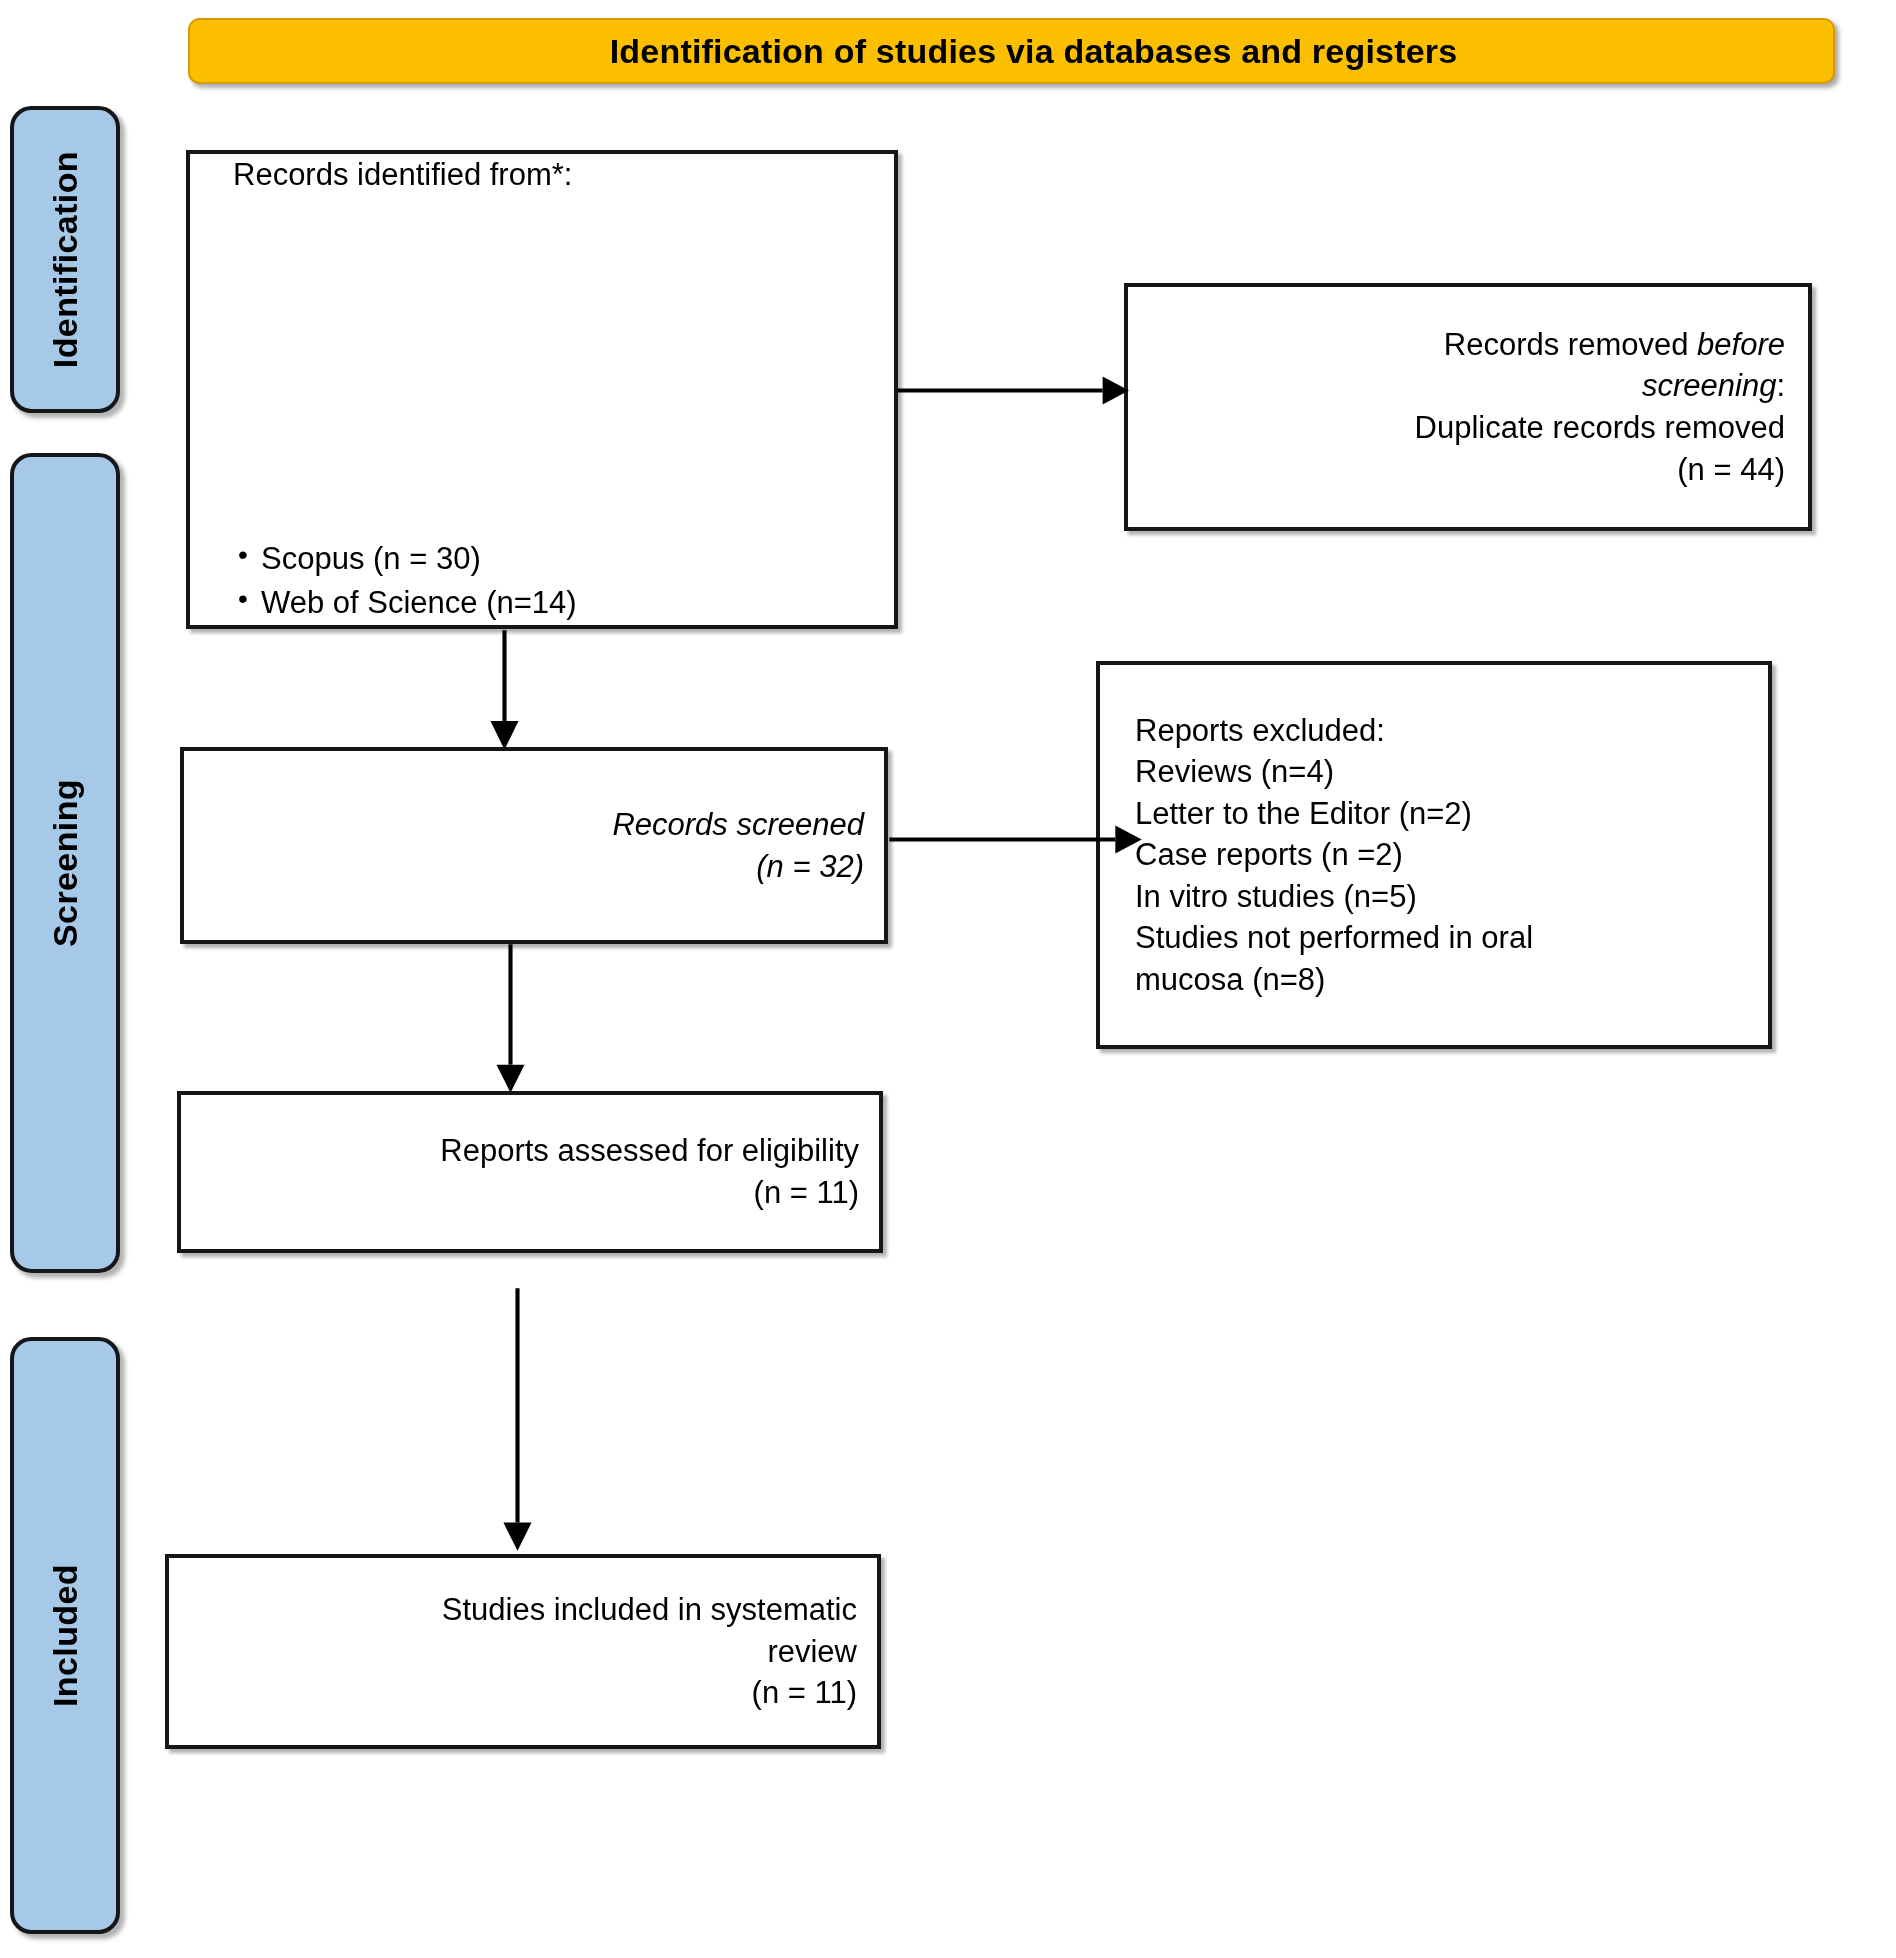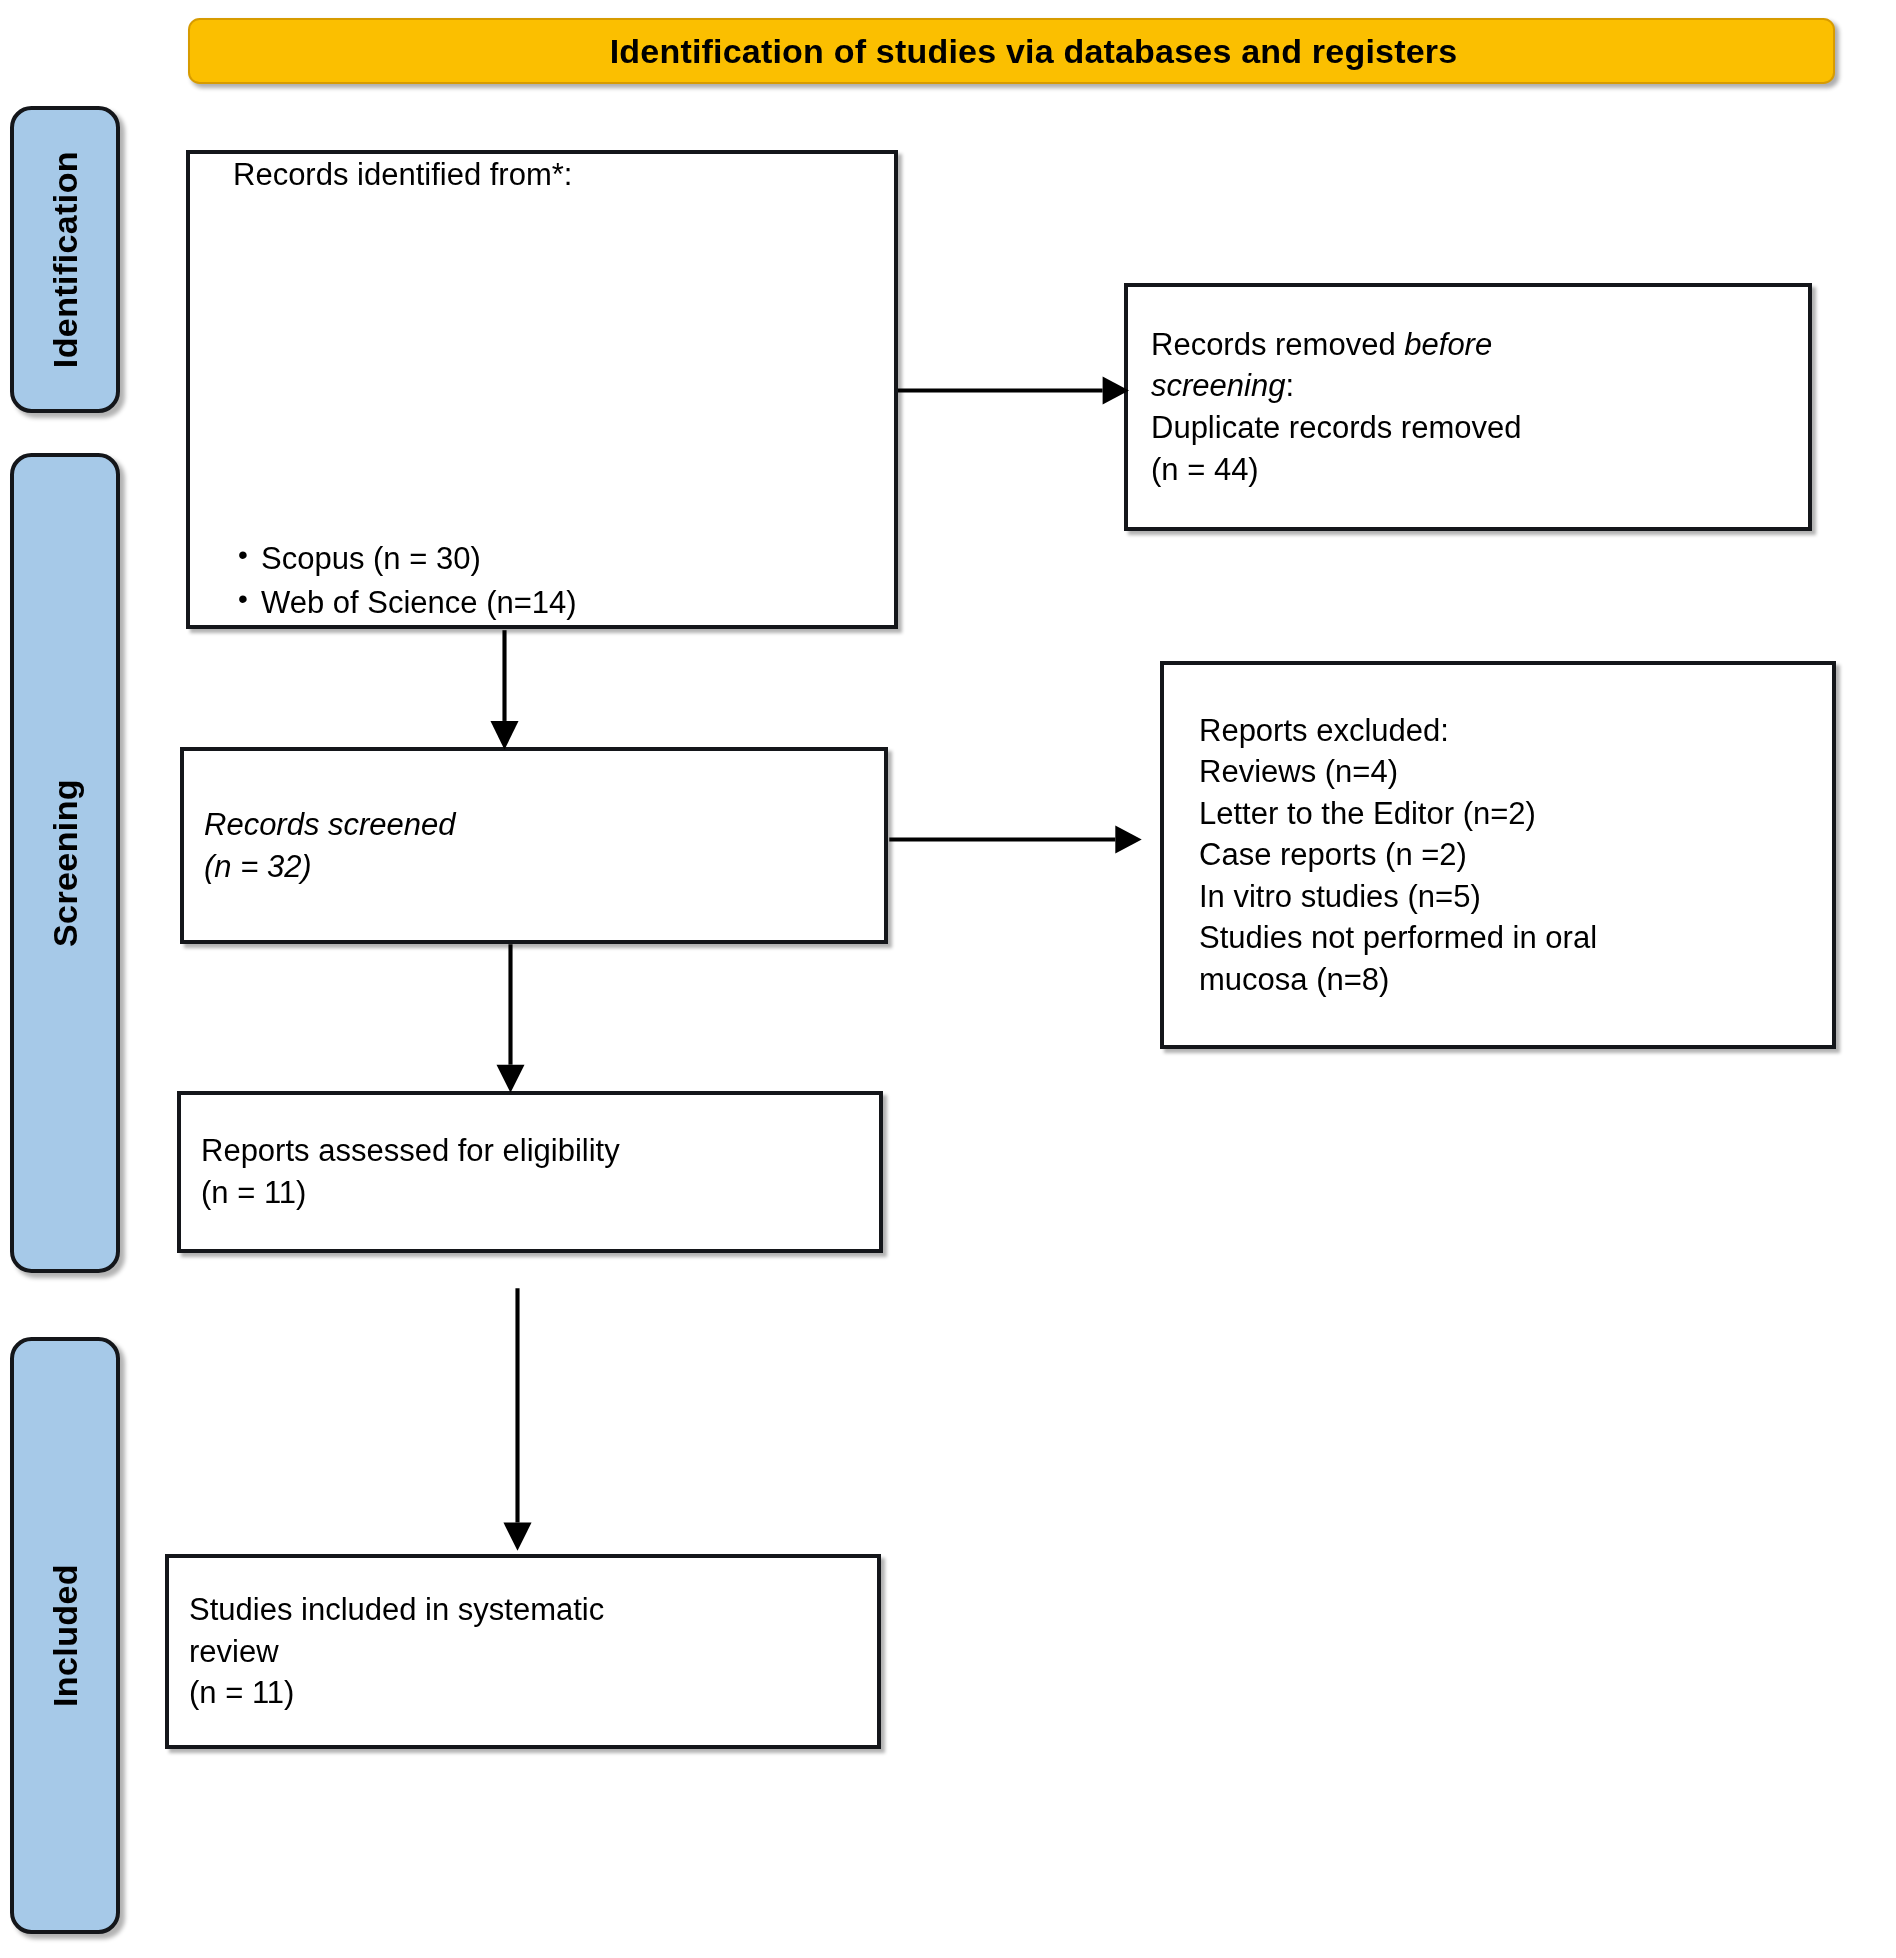--- a/index.html
+++ b/index.html
@@ -73,21 +73,21 @@
     box-shadow: 4.1px 4.1px 3.3px rgba(0,0,0,0.30);
     display: flex;
     flex-direction: column;
     justify-content: center;
   }
   .box-text {
     font-size: 31px;
     line-height: 1.34;
     color: #000000;
   }
-  .box-text.center { text-align: left; }
+  .box-text.center { text-align: right; }
   .box-text.left   { text-align: left; }
   .italic { font-style: italic; }
 
   .bullet-list {
     list-style: none;
     margin: 3.3px 0 0 0;
     padding: 0;
   }
   .bullet-list li {
     position: relative;
@@ -102,21 +102,21 @@
     position: absolute;
     left: 5px;
     top: -1.7px;
     font-size: 28px;
     line-height: 1.42;
   }
 
   #box-records-identified { left: 186px;  top: 150px;  width: 712px; height: 479px; padding: 0 0 0 43px; justify-content: space-between; }
   #box-records-removed    { left: 1124px; top: 283px;  width: 688px; height: 248px; padding: 0 23px; }
   #box-records-screened   { left: 180px;  top: 747px;  width: 708px; height: 197px; padding: 0 20px; font-style: italic; }
-  #box-reports-excluded   { left: 1160px; top: 661px;  width: 676px; height: 388px; padding: 0 8px 0 35px; }
+  #box-reports-excluded   { left: 1096px; top: 661px;  width: 676px; height: 388px; padding: 0 8px 0 35px; }
   #box-reports-assessed   { left: 177px;  top: 1091px; width: 706px; height: 162px; padding: 0 20px; }
   #box-studies-included   { left: 165px;  top: 1554px; width: 716px; height: 195px; padding: 0 20px; }
 
   
   .arrow { position: absolute; }
   .arrow svg { display: block; overflow: visible; }
 
   #arrow-identified-to-removed  { left: 898px; top: 374px;  }
   #arrow-identified-to-screened { left: 488px;  top: 630px;  }
   #arrow-screened-to-excluded   { left: 889px; top: 823px;  }

